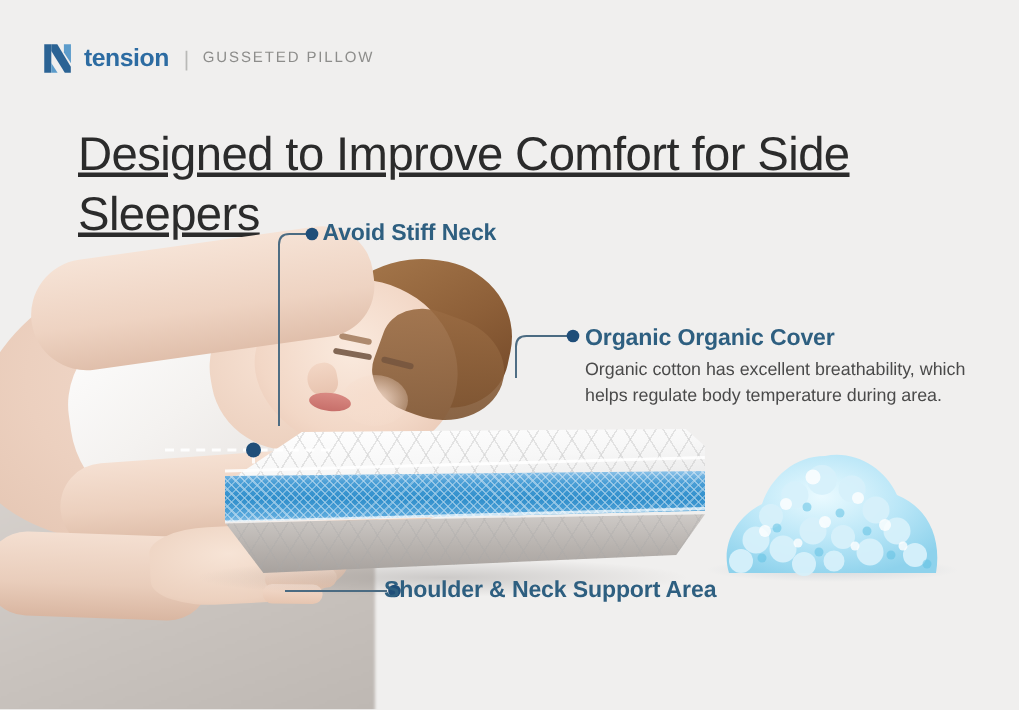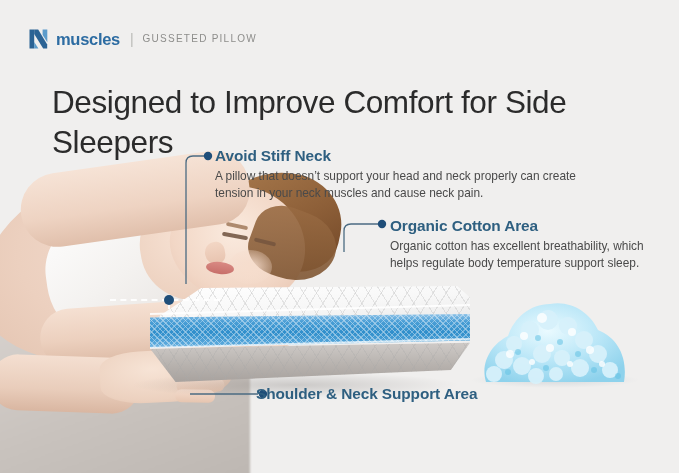--- a/index.html
+++ b/index.html
@@ -17,20 +17,21 @@
   .logo-mark{width:21px;height:22px;display:block;}
   .logo-word{font-size:16.5px;font-weight:bold;color:#2d6ca2;letter-spacing:-0.3px;line-height:1;}
   .brand-sep{color:#b9b9b7;font-size:14px;line-height:1;margin:0 2px 0 3px;font-weight:300;}
   .brand-sub{font-size:10px;color:#8d8d8b;letter-spacing:1.25px;line-height:1;}
 
   
   .headline{
     position:absolute;left:52px;top:62px;width:590px;
     font-size:31.5px;line-height:1.26;color:#2b2b2b;font-weight:normal;
     letter-spacing:-0.4px;
+    text-decoration:underline;
   }
 
   
   .photo{position:absolute;left:0;top:150px;width:470px;height:323px;overflow:hidden;}
   .bed{position:absolute;left:-10px;top:150px;width:260px;height:180px;
        background:linear-gradient(160deg,#d9d4d0 0%,#c9c3be 55%,#bdb7b2 100%);
        border-radius:40px 10px 0 0;filter:blur(1px);}
   .bed2{position:absolute;left:-30px;top:120px;width:120px;height:120px;
        background:linear-gradient(140deg,#cfc9c3,#bfb8b2);border-radius:50% 30% 20% 10%;filter:blur(2px);}
   
@@ -162,21 +163,21 @@
 
 <div class="stage">
 
   <div class="brandbar">
     <svg class="logo-mark" viewBox="0 0 21 22">
       <path d="M1.5 1.5 L6.2 1.5 L6.2 20.5 L1.5 20.5 Z" fill="#2b6394"></path>
       <path d="M6.2 1.5 L10.2 1.5 L19.2 16.5 L19.2 20.5 L15.2 20.5 L6.2 6.0 Z" fill="#2b6394"></path>
       <path d="M14.6 1.5 L19.3 1.5 L19.3 14.2 L14.6 7.0 Z" fill="#5c9ccb"></path>
       <path d="M6.2 14.0 L10.4 20.5 L6.2 20.5 Z" fill="#5c9ccb"></path>
     </svg>
-    <span class="logo-word">muscles</span>
+    <span class="logo-word">tension</span>
     <span class="brand-sep">|</span>
     <span class="brand-sub">GUSSETED PILLOW</span>
   </div>
 
   <h1 class="headline">Designed to Improve Comfort for Side Sleepers</h1>
 
   <div class="photo">
     <div class="bed2"></div>
     <div class="bed"></div>
     <div class="torso"></div>
@@ -281,25 +282,24 @@
 
     <path d="M344 252 L344 231 Q344 224 351 224 L379 224" fill="none" stroke="#4b6b82" stroke-width="1.3"></path>
     <circle cx="382" cy="224" r="4.2" fill="#1f4e79"></circle>
 
     <path d="M190 394 L258 394" fill="none" stroke="#4b6b82" stroke-width="1.3"></path>
     <circle cx="263" cy="394" r="4.2" fill="#1f4e79"></circle>
   </svg>
 
   <div class="callout" id="callout-1">
     <p class="co-title">Avoid Stiff Neck</p>
-    <p class="co-body">A pillow that doesn’t support your head and neck properly can create tension in your neck muscles and cause neck pain.</p>
   </div>
 
   <div class="callout" id="callout-2">
-    <p class="co-title">Organic Cotton Area</p>
-    <p class="co-body">Organic cotton has excellent breathability, which helps regulate body temperature support sleep.</p>
+    <p class="co-title">Organic Organic Cover</p>
+    <p class="co-body">Organic cotton has excellent breathability, which helps regulate body temperature during area.</p>
   </div>
 
   <div class="callout" id="callout-3">
     <p class="co-title">Shoulder &amp; Neck Support Area</p>
   </div>
 
 </div>
 
 </body></html>

